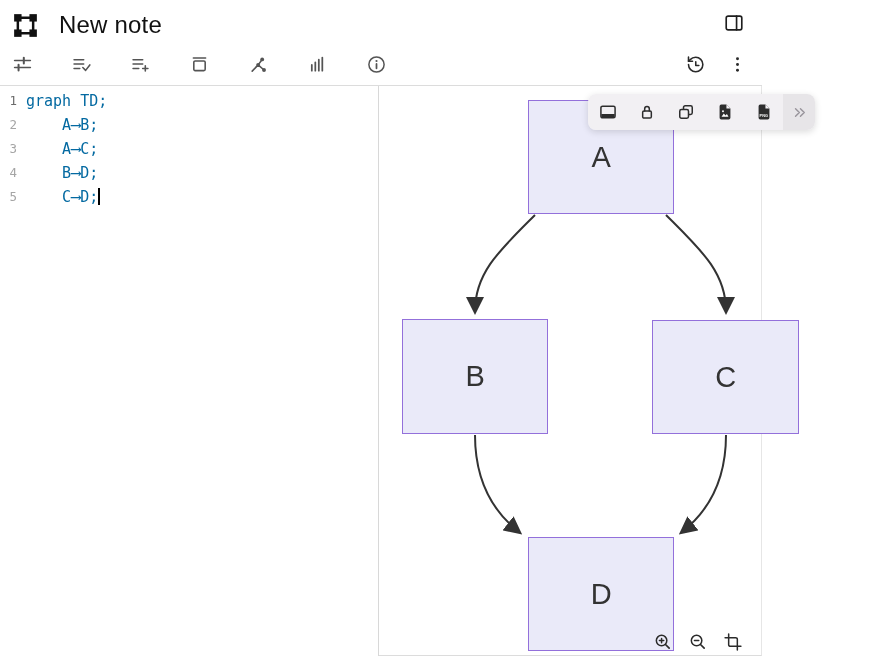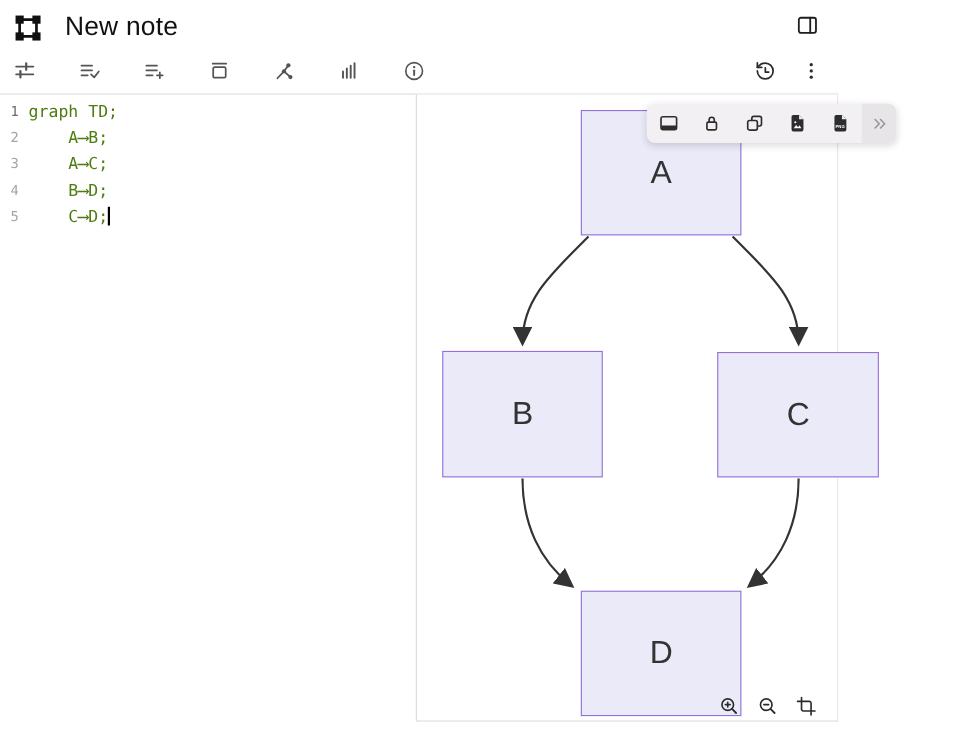--- a/index.html
+++ b/index.html
@@ -26,21 +26,21 @@
   .tbtn svg { width:21px; height:21px; }
   .ic { display:inline-flex; }
 
   
   .main { flex:0 0 auto; height:570px; display:flex; }
   .editor { width:440px; border-right:1px solid #d8d8d8; padding:3px 0 0 4px;
     font-family:"DejaVu Sans Mono","Liberation Mono",monospace; font-size:15px; cursor:text; }
   .line { display:flex; height:24px; line-height:24px; white-space:pre; }
   .ln { width:13px; text-align:right; font-size:12.5px; color:#a5a5a5; flex:0 0 auto; }
   .ln.active { color:#6b6b6b; }
-  .code { margin-left:9px; color:#4d7c0f; }
+  .code { margin-left:9px; color:#0369a1; }
   .caret { display:inline-block; width:1.5px; height:17px; background:#000; vertical-align:-3px; }
 
   .canvas { position:relative; width:445px; height:570px; background:#fff;
     border-bottom:1px solid #dcdcdc; border-right:1px solid #e6e6e6; }
   #edge-svg { position:absolute; left:0; top:0; }
   .node { position:absolute; background:#EAEAF9; border:1.7px solid #9370DB;
     display:flex; align-items:center; justify-content:center; cursor:grab; }
   .node-label { font-size:29px; color:#333; }
 
   

